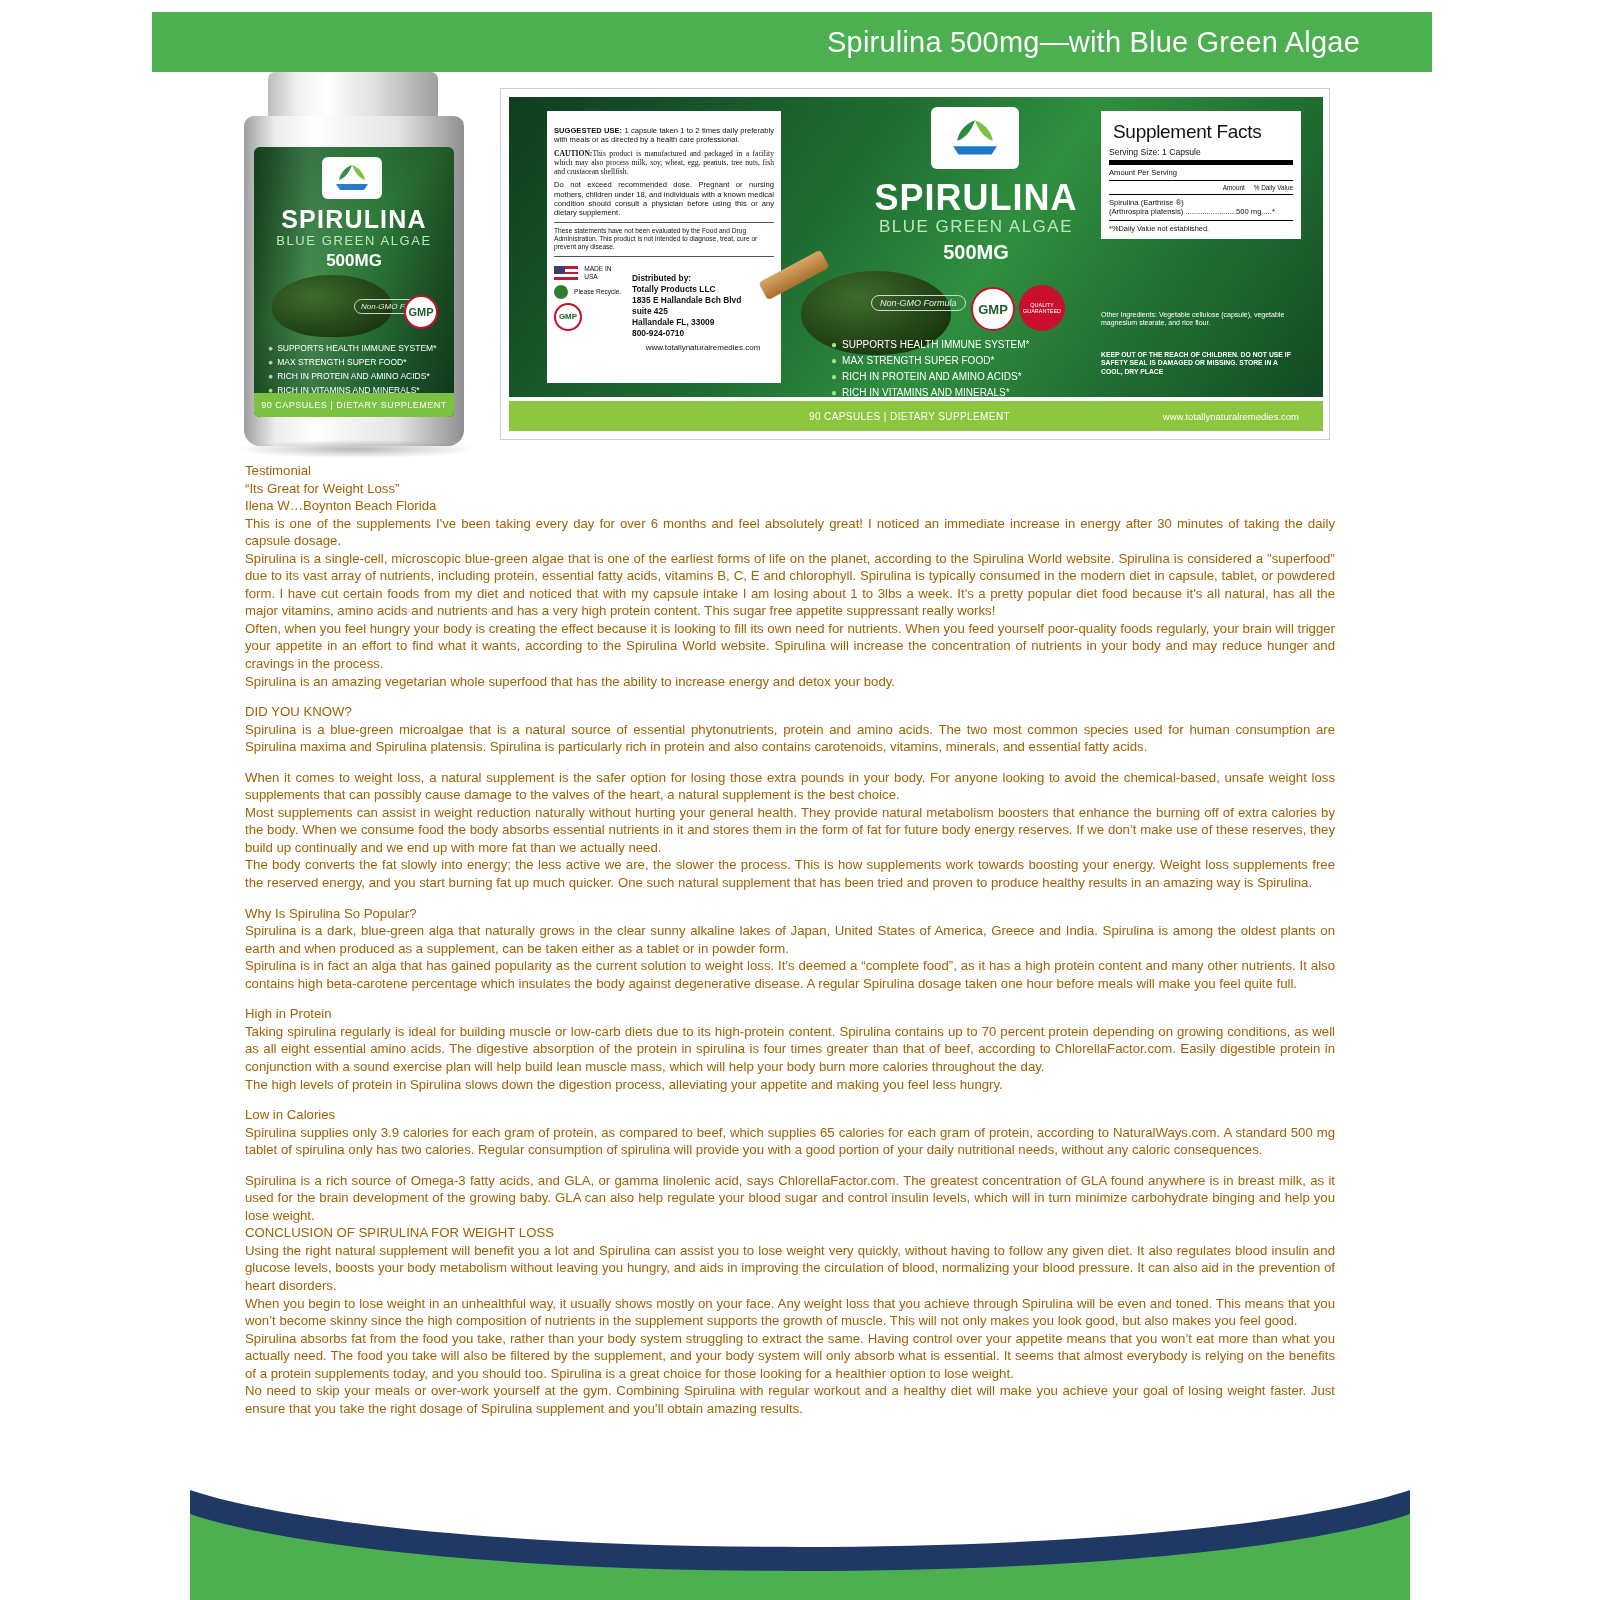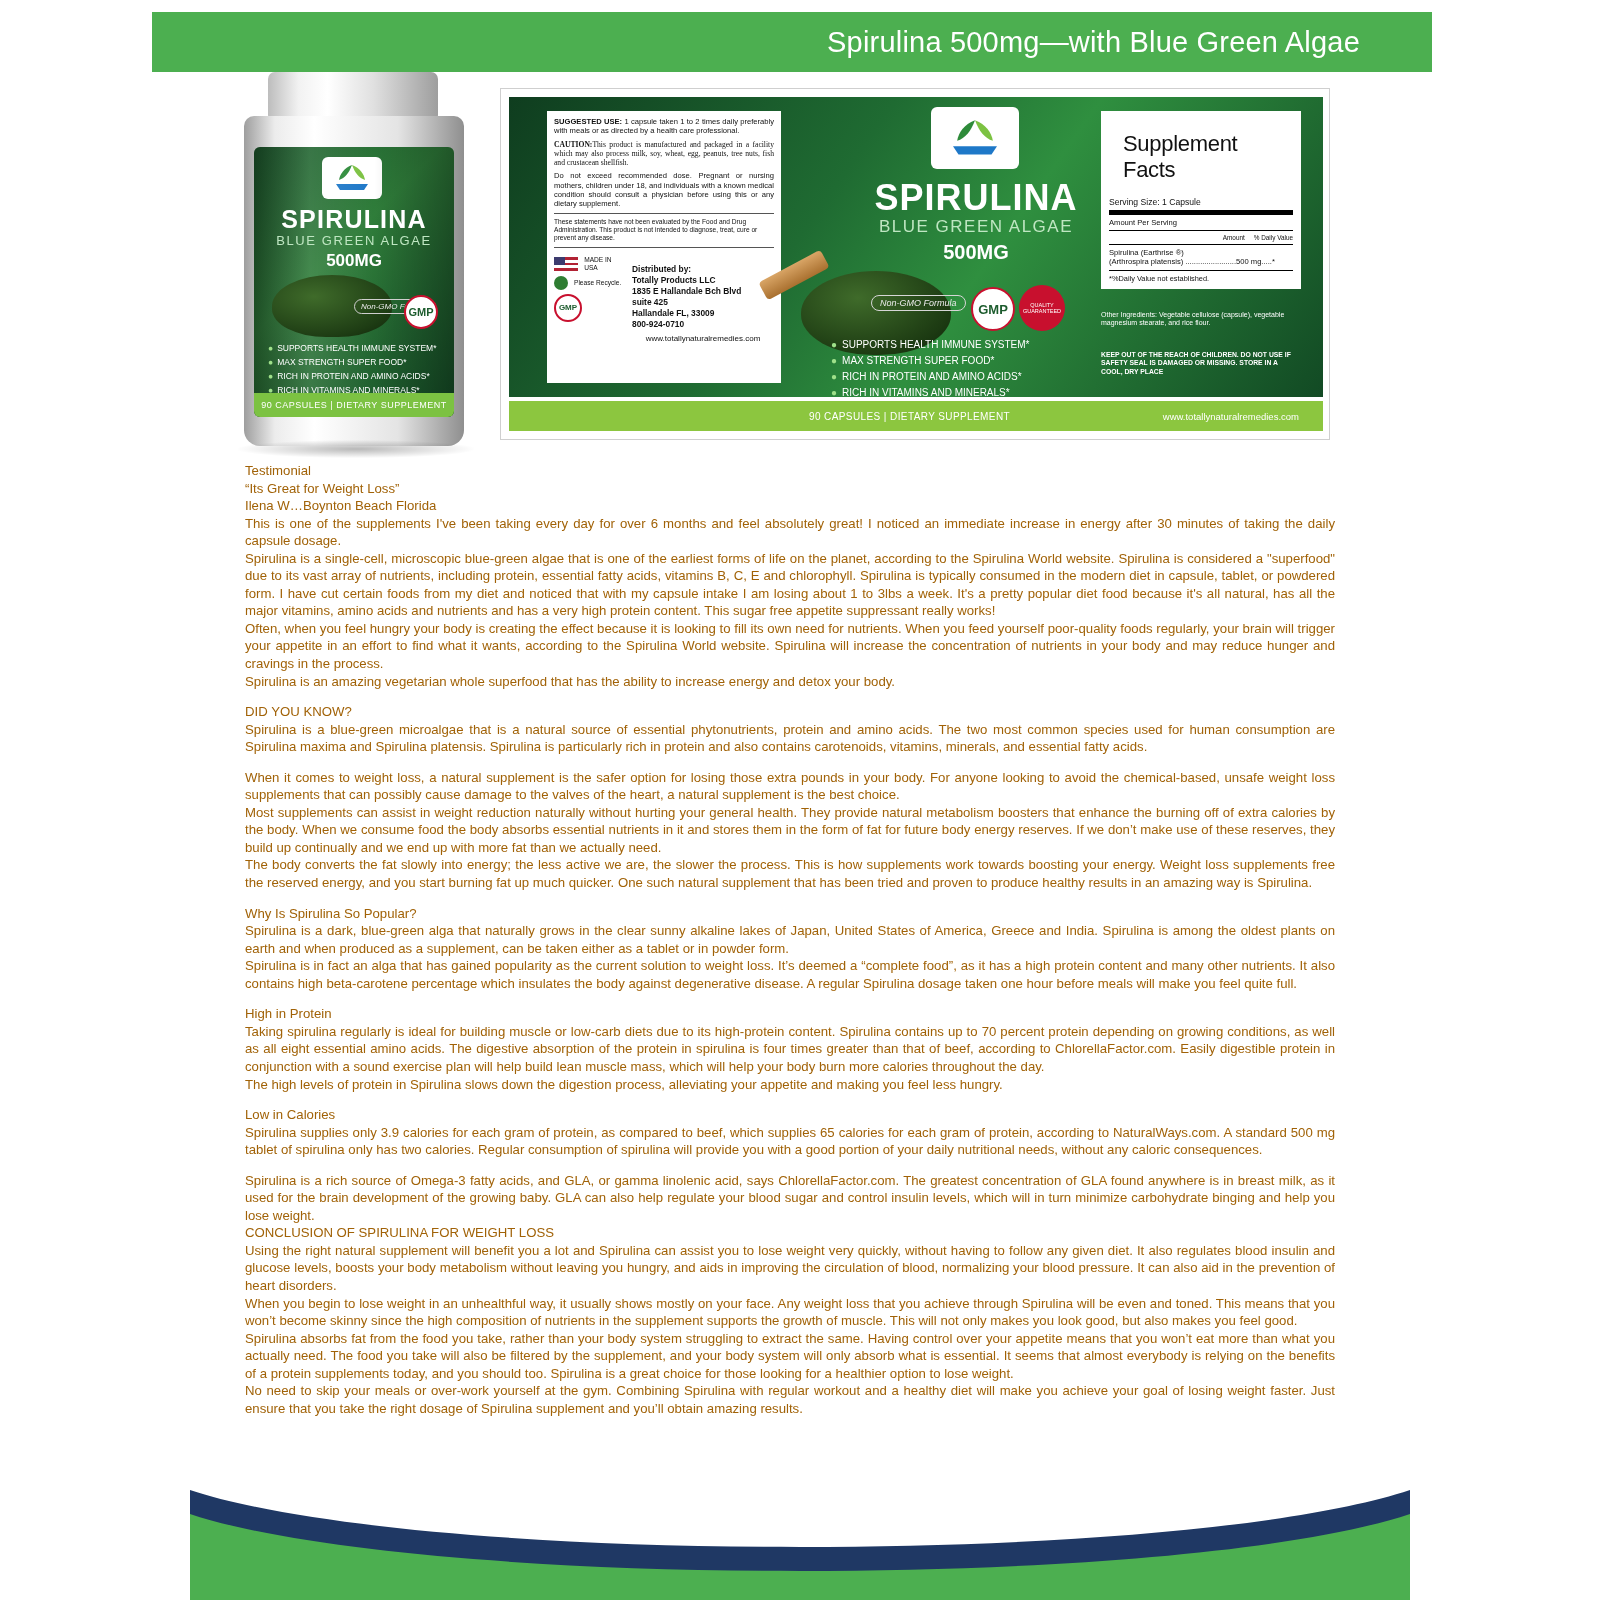--- a/index.html
+++ b/index.html
@@ -109,21 +109,21 @@
     background:#ffffff;
     border:1px solid #cfcfcf;
     overflow:hidden;
   }
   .fl-green {
     position:absolute; left:8px; top:8px; width:814px; height:300px;
     background:linear-gradient(125deg,#0f3d1f 0%,#1f6b32 38%,#2f8f3f 58%,#124a24 100%);
   }
   .fl-white-panel {
     position:absolute; left:46px; top:22px; width:234px; height:272px;
-    background:#ffffff; padding:6px 7px; font-size:7.6px; line-height:1.22;
+    background:#ffffff; padding:15px 7px; font-size:7.6px; line-height:1.22;
     color:#111;
   }
   .fl-white-panel b { font-weight:bold; }
   .fl-panel-rule { border-top:1px solid #555; margin:5px 0 4px; }
   .fl-center-justify { text-align:justify; }
   .fl-dist { font-size:8.4px; line-height:1.3; margin-top:12px; }
   .fl-icons { display:flex; align-items:center; gap:6px; margin-top:4px; }
   .fl-icon-usa { width:26px; height:14px;
     background:linear-gradient(to bottom,#b22234 0 20%,#fff 20% 40%,#b22234 40% 60%,#fff 60% 80%,#b22234 80% 100%);
     position:relative; }
@@ -152,21 +152,21 @@
   .fl-gmp { position:absolute; left:470px; top:198px; width:44px; height:44px; font-size:13px; }
   .fl-bullets { position:absolute; left:330px; top:250px; }
   .fl-bullets div { color:#fff; font-size:10px; margin-bottom:5px; white-space:nowrap; }
   .fl-bullets span.dot { color:#9fe08a; margin-right:5px; }
   .fl-quality { position:absolute; left:518px; top:196px; width:46px; height:46px; border-radius:50%;
     background:#c8102e; color:#fff; font-size:5.5px; display:flex; align-items:center; justify-content:center;
     text-align:center; line-height:1.1; padding:3px; }
 
   .fl-facts { position:absolute; left:600px; top:22px; width:200px; background:#ffffff; padding:6px 8px;
     color:#111; }
-  .fl-facts h3 { margin:14px; font-size:22px; font-weight:normal; letter-spacing:-0.3px; }
+  .fl-facts h3 { margin:4px; font-size:19px; font-weight:normal; letter-spacing:-0.3px; }
   .fl-facts .rule-thick { border-top:5px solid #000; margin:3px 0; }
   .fl-facts .rule-thin { border-top:1px solid #000; margin:3px 0; }
   .fl-facts .srv { font-size:8.6px; }
   .fl-facts .aps { font-size:7.6px; }
   .fl-facts .colhead { font-size:6.4px; text-align:right; }
   .fl-facts .row { font-size:7.6px; line-height:1.25; }
   .fl-facts .footnote { font-size:7.4px; }
   .fl-other { position:absolute; left:600px; top:222px; width:200px; font-size:7px; line-height:1.2; color:#fff; }
   .fl-keep { position:absolute; left:600px; top:262px; width:200px; font-size:6.8px; line-height:1.25; color:#fff; font-weight:bold; }
 

